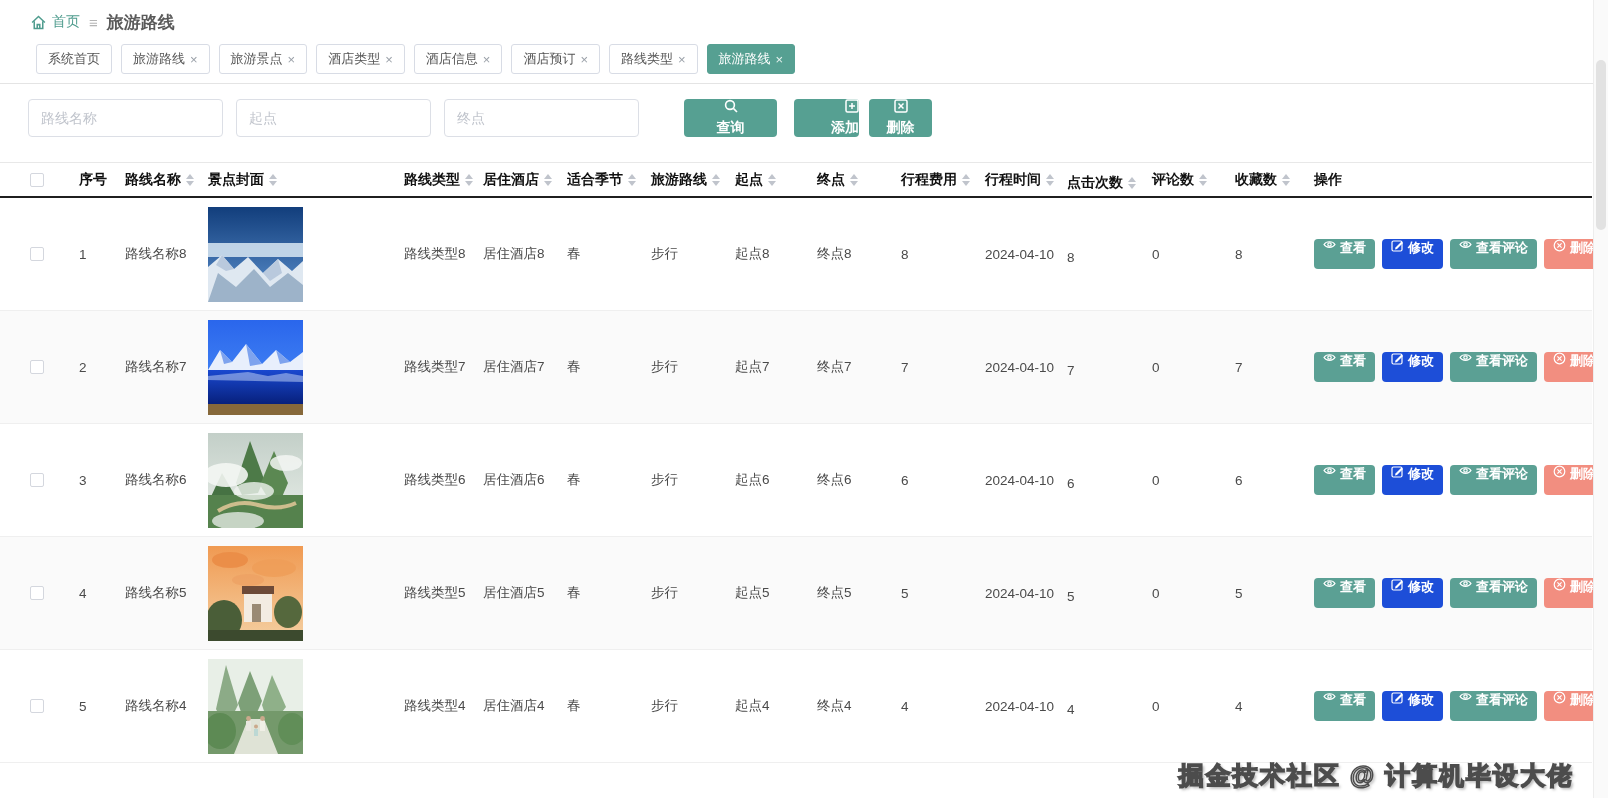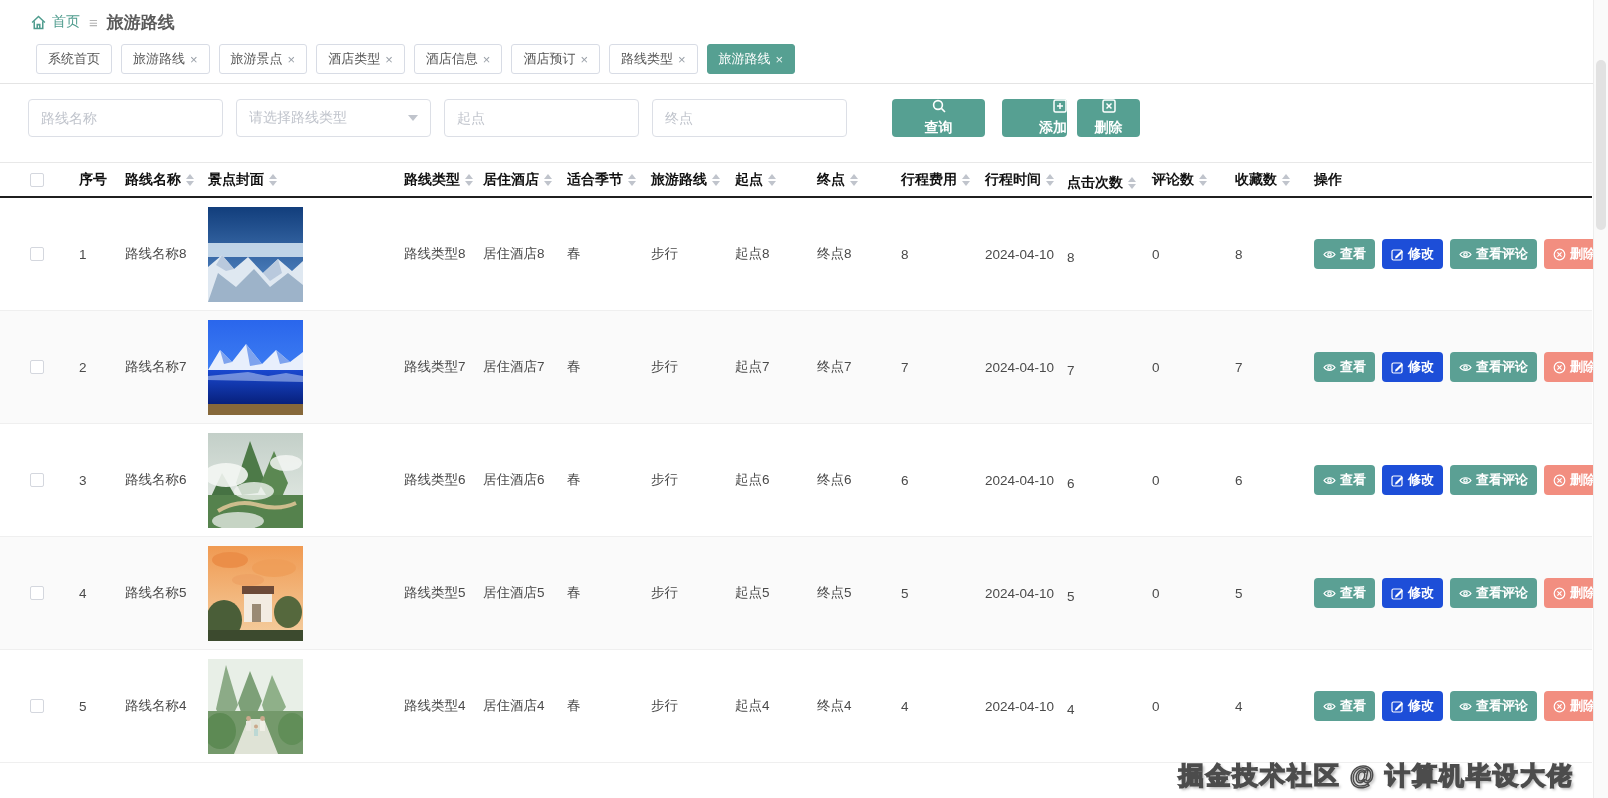--- a/index.html
+++ b/index.html
@@ -68,21 +68,21 @@
   .c-comm  { width:83px; }
   .c-fav   { width:79px; }
   .c-ops   { flex:1; }
   .cb { width:14px; height:14px; border:1px solid #d4d7de; border-radius:2px; background:#fff; display:inline-block; cursor:pointer; }
   .sort { display:inline-flex; flex-direction:column; margin-left:5px; cursor:pointer; }
   .sort .up { width:0; height:0; border:4px solid transparent; border-bottom:5px solid #c0c4cc; margin-bottom:2px; }
   .sort .dn { width:0; height:0; border:4px solid transparent; border-top:5px solid #c0c4cc; }
   .cover { width:95px; height:95px; display:block; cursor:pointer; }
   
   .rbtn {
-    display:inline-flex; align-items:center; gap:4px; height:30px; padding:0 9px;
+    display:inline-flex; gap:4px; height:30px; padding:0 9px;
     border:none; border-radius:4px; color:#fff; font-size:13px; font-weight:bold;
     margin-right:7px; cursor:pointer; white-space:nowrap;
     font-family:"Liberation Sans","DejaVu Sans",sans-serif;
   }
   .rbtn.teal { background:#5ba094; }
   .rbtn.orange { background:#1d4ed8; }
   .rbtn.red { background:#f28e80; }
   
   .scrollbar { position:absolute; top:0; right:0; width:15px; height:798px; background:#fafafa; border-left:1px solid #ededed; }
   .scroll-thumb { position:absolute; top:60px; left:2px; width:10px; height:170px; border-radius:5px; background:#e2e2e2; cursor:pointer; }
@@ -138,24 +138,20 @@
       <span class="x">×</span>
     </span>
   <span class="tab active">
       <span>旅游路线</span>
       <span class="x">×</span>
     </span>
 </div>
 
 <div class="filter-row">
   <input class="f-input" type="text" placeholder="路线名称" style="">
-  <div class="f-select">
-    <span class="ph">请选择路线类型</span>
-    <span class="car"></span>
-  </div>
   <input class="f-input" type="text" placeholder="起点" style="">
   <input class="f-input" type="text" placeholder="终点" style="">
   <button class="btn btn-search">
     <svg width="14" height="14" viewBox="0 0 14 14" fill="none" stroke="#fff" stroke-width="1.6">
         <circle cx="6" cy="6" r="4.4"></circle>
         <line x1="9.4" y1="9.4" x2="13" y2="13"></line>
       </svg>
     <span>查询</span>
   </button>
   <button class="btn btn-add">

